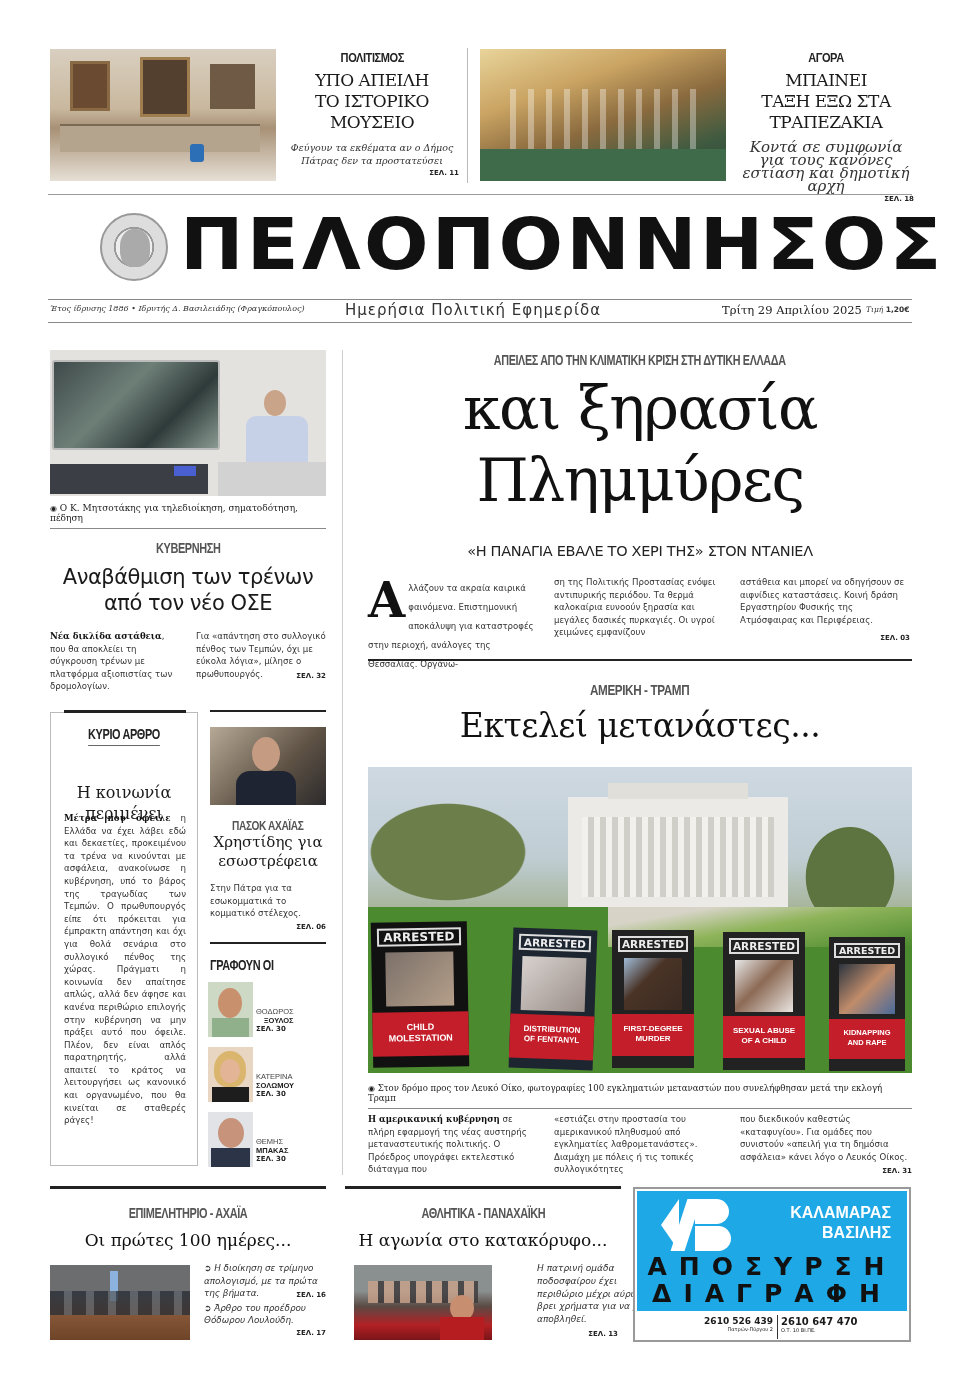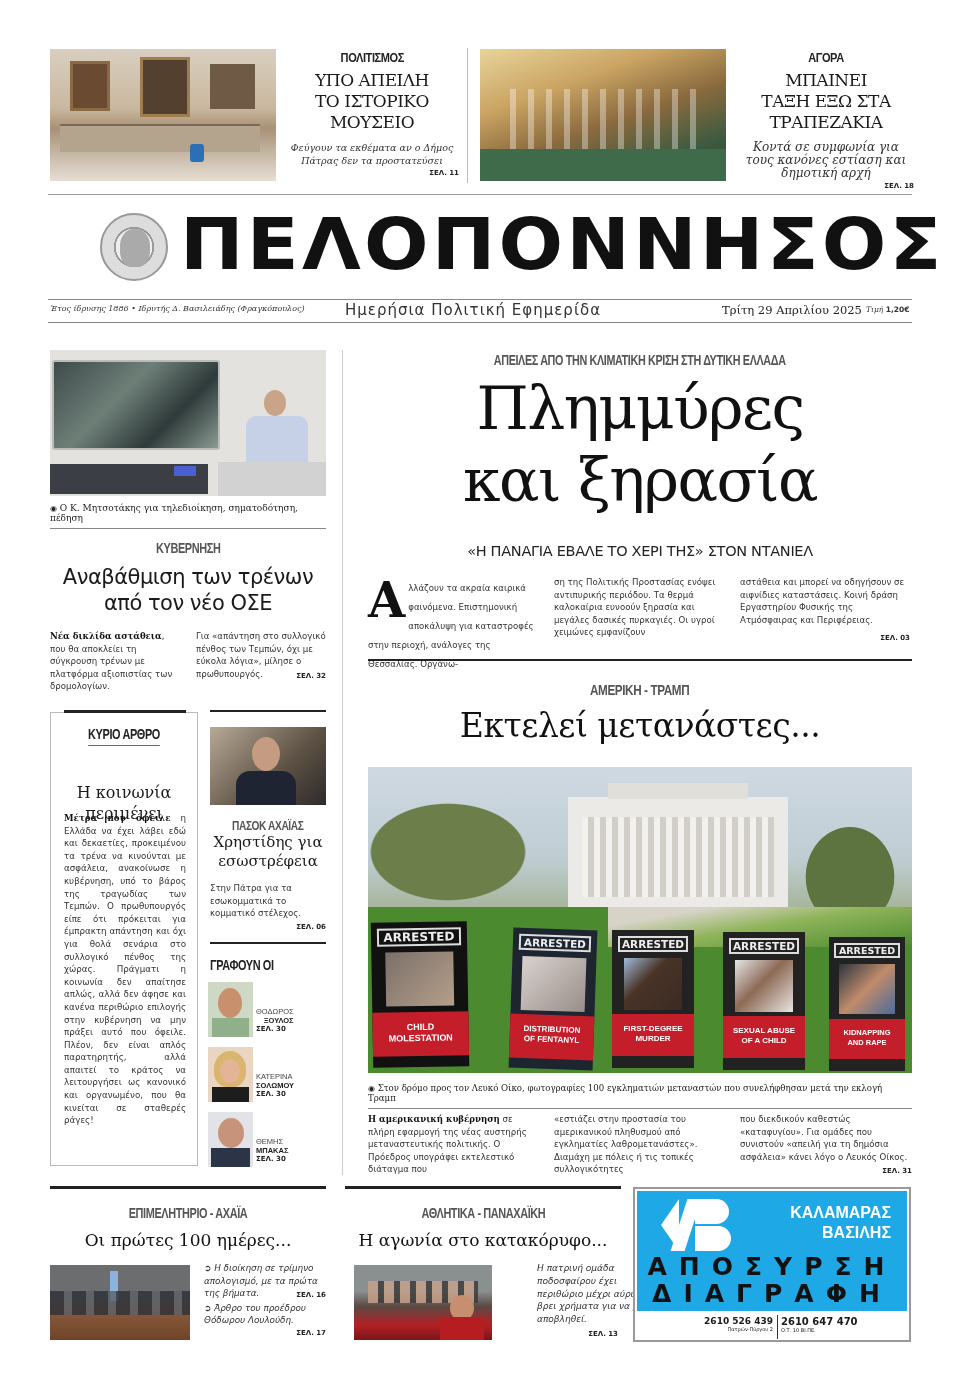--- a/index.html
+++ b/index.html
@@ -41,21 +41,21 @@
   <div style="position:absolute;left:30px;top:40px;width:190px;height:60px;background:repeating-linear-gradient(90deg,rgba(255,255,255,0.35) 0 6px,transparent 6px 18px);"></div>
   <div style="position:absolute;left:0;bottom:0;width:246px;height:32px;background:#3f6b4b;"></div>
 </div>
 <div class="abs center" style="left:738px;top:47px;width:176px;">
   <div class="kicker" style="font-size:13px;color:#222;transform:scaleX(0.85);">ΑΓΟΡΑ</div>
   <div style="font-family:'DejaVu Serif',serif;font-size:17px;line-height:21px;margin-top:4px;letter-spacing:-0.5px;">
     <div>ΜΠΑΙΝΕΙ</div>
     <div>ΤΑΞΗ ΕΞΩ ΣΤΑ</div>
     <div>ΤΡΑΠΕΖΑΚΙΑ</div>
   </div>
-  <div class="italic" style="font-size:12px;line-height:13px;margin-top:8px;color:#333;">Κοντά σε συμφωνία για τους κανόνες εστίαση και δημοτική αρχή</div>
+  <div class="italic" style="font-size:15px;line-height:13px;margin-top:8px;color:#333;">Κοντά σε συμφωνία για τους κανόνες εστίαση και δημοτική αρχή</div>
   <div class="sel" style="text-align:right;margin-top:2px;">ΣΕΛ. 18</div>
 </div>
 
 <div class="abs" style="left:48px;top:194px;width:864px;height:1px;background:#999;"></div>
 
 <div class="abs" style="left:100px;top:213px;width:68px;height:68px;border-radius:50%;background:radial-gradient(circle,#eee 0 40%,#999 41% 44%,#ddd 45% 72%,#888 73% 78%,#eee 79%);border:2px solid #999;">
   <div style="position:absolute;left:18px;top:14px;width:30px;height:38px;border-radius:45% 45% 40% 40%;background:#aaa;"></div>
 </div>
 <div class="abs" style="left:180px;top:200px;width:700px;font-family:'DejaVu Sans',sans-serif;font-weight:bold;font-size:71px;line-height:90px;letter-spacing:3px;color:#111;transform:scaleX(1.07);transform-origin:left center;">ΠΕΛΟΠΟΝΝΗΣΟΣ</div>
 
@@ -95,22 +95,22 @@
   <span>Για «απάντηση στο συλλογικό πένθος των Τεμπών, όχι με εύκολα λόγια», μίλησε ο πρωθυπουργός.</span>
   <span class="sel" style="float:right;margin-top:2px;">ΣΕΛ. 32</span>
 </div>
 
 <div class="vrule" style="left:342px;top:350px;height:825px;background:#ccc;"></div>
 
 <div class="abs center" style="left:368px;top:350px;width:544px;">
   <span class="kicker" style="font-size:15px;color:#555;transform:scaleX(0.72);">ΑΠΕΙΛΕΣ ΑΠΟ ΤΗΝ ΚΛΙΜΑΤΙΚΗ ΚΡΙΣΗ ΣΤΗ ΔΥΤΙΚΗ ΕΛΛΑΔΑ</span>
 </div>
 <div class="abs center" style="left:368px;top:372px;width:544px;font-family:'DejaVu Serif',serif;font-size:60px;line-height:72px;letter-spacing:-1.5px;color:#111;">
+  <div>και ξηρασία</div>
   <div>Πλημμύρες</div>
-  <div>και ξηρασία</div>
 </div>
 <div class="abs center" style="left:368px;top:543px;width:544px;font-family:'DejaVu Sans',sans-serif;font-size:14.5px;color:#222;letter-spacing:-0.3px;">«Η ΠΑΝΑΓΙΑ ΕΒΑΛΕ ΤΟ ΧΕΡΙ ΤΗΣ» ΣΤΟΝ ΝΤΑΝΙΕΛ</div>
 
 <div class="abs" style="left:368px;top:576px;width:172px;">
   <span style="float:left;font-family:'DejaVu Serif',serif;font-weight:bold;font-size:48px;line-height:44px;margin:2px 3px 0 0;color:#111;">Α</span>
   <span class="small" style="display:inline;">λλάζουν τα ακραία καιρικά φαινόμενα. Επιστημονική αποκάλυψη για καταστροφές στην περιοχή, ανάλογες της Θεσσαλίας. Οργάνω-</span>
 </div>
 <div class="abs small" style="left:554px;top:576px;width:172px;">ση της Πολιτικής Προστασίας ενόψει αντιπυρικής περιόδου. Τα θερμά καλοκαίρια ευνοούν ξηρασία και μεγάλες δασικές πυρκαγιές. Οι υγροί χειμώνες εμφανίζουν</div>
 <div class="abs small" style="left:740px;top:576px;width:172px;">αστάθεια και μπορεί να οδηγήσουν σε αιφνίδιες καταστάσεις. Κοινή δράση Εργαστηρίου Φυσικής της Ατμόσφαιρας και Περιφέρειας.</div>
 <div class="abs sel" style="left:860px;top:634px;width:50px;text-align:right;">ΣΕΛ. 03</div>

